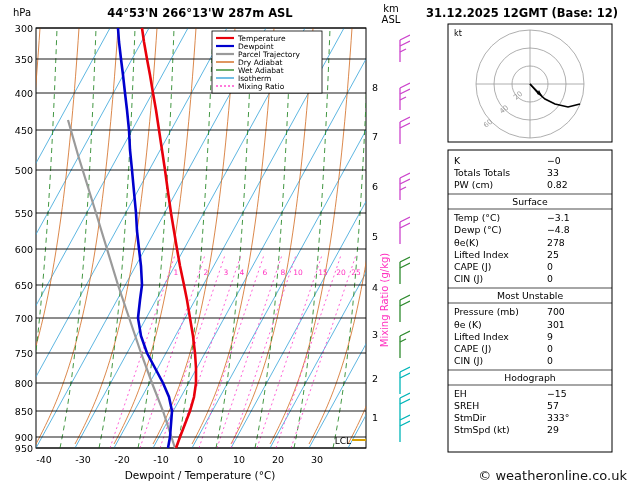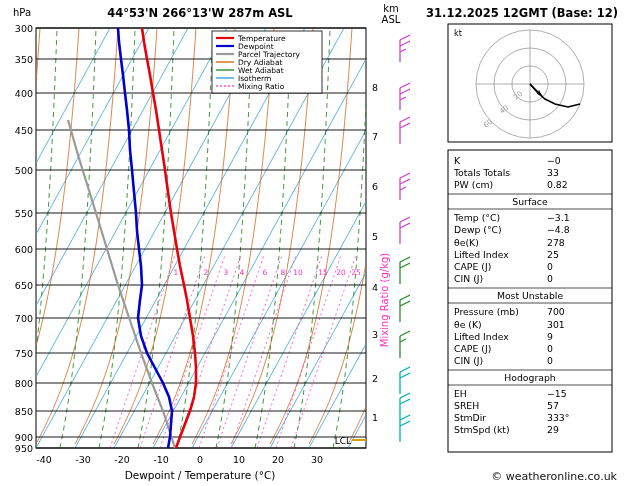--- a/index.html
+++ b/index.html
@@ -2,21 +2,21 @@
 <html><head>
 <meta charset="utf-8">
 <style>
   html,body{margin:0;padding:0;}
   body{width:629px;height:486px;background:#ffffff;font-family:"DejaVu Sans",sans-serif;overflow:hidden;position:relative;}
   .root{position:absolute;left:0;top:0;width:629px;height:486px;}
   svg{display:block;}
   .t{font-family:"DejaVu Sans",sans-serif;}
   #skewt-wrap{position:absolute;left:0;top:0;width:410px;height:486px;}
   #right-wrap{position:absolute;left:410px;top:0;width:219px;height:432px;}
-  .credit{position:absolute;right:12px;bottom:3px;font-size:11px;color:#111;}
+  .credit{position:absolute;right:2px;bottom:3px;font-size:13px;color:#111;}
 </style>
 </head>
 <body>
 
 <div class="root">
 
   <div id="skewt-wrap">
     <svg width="410" height="486" viewBox="0 0 410 486">
       <defs>
         <clipPath id="plotclip">

